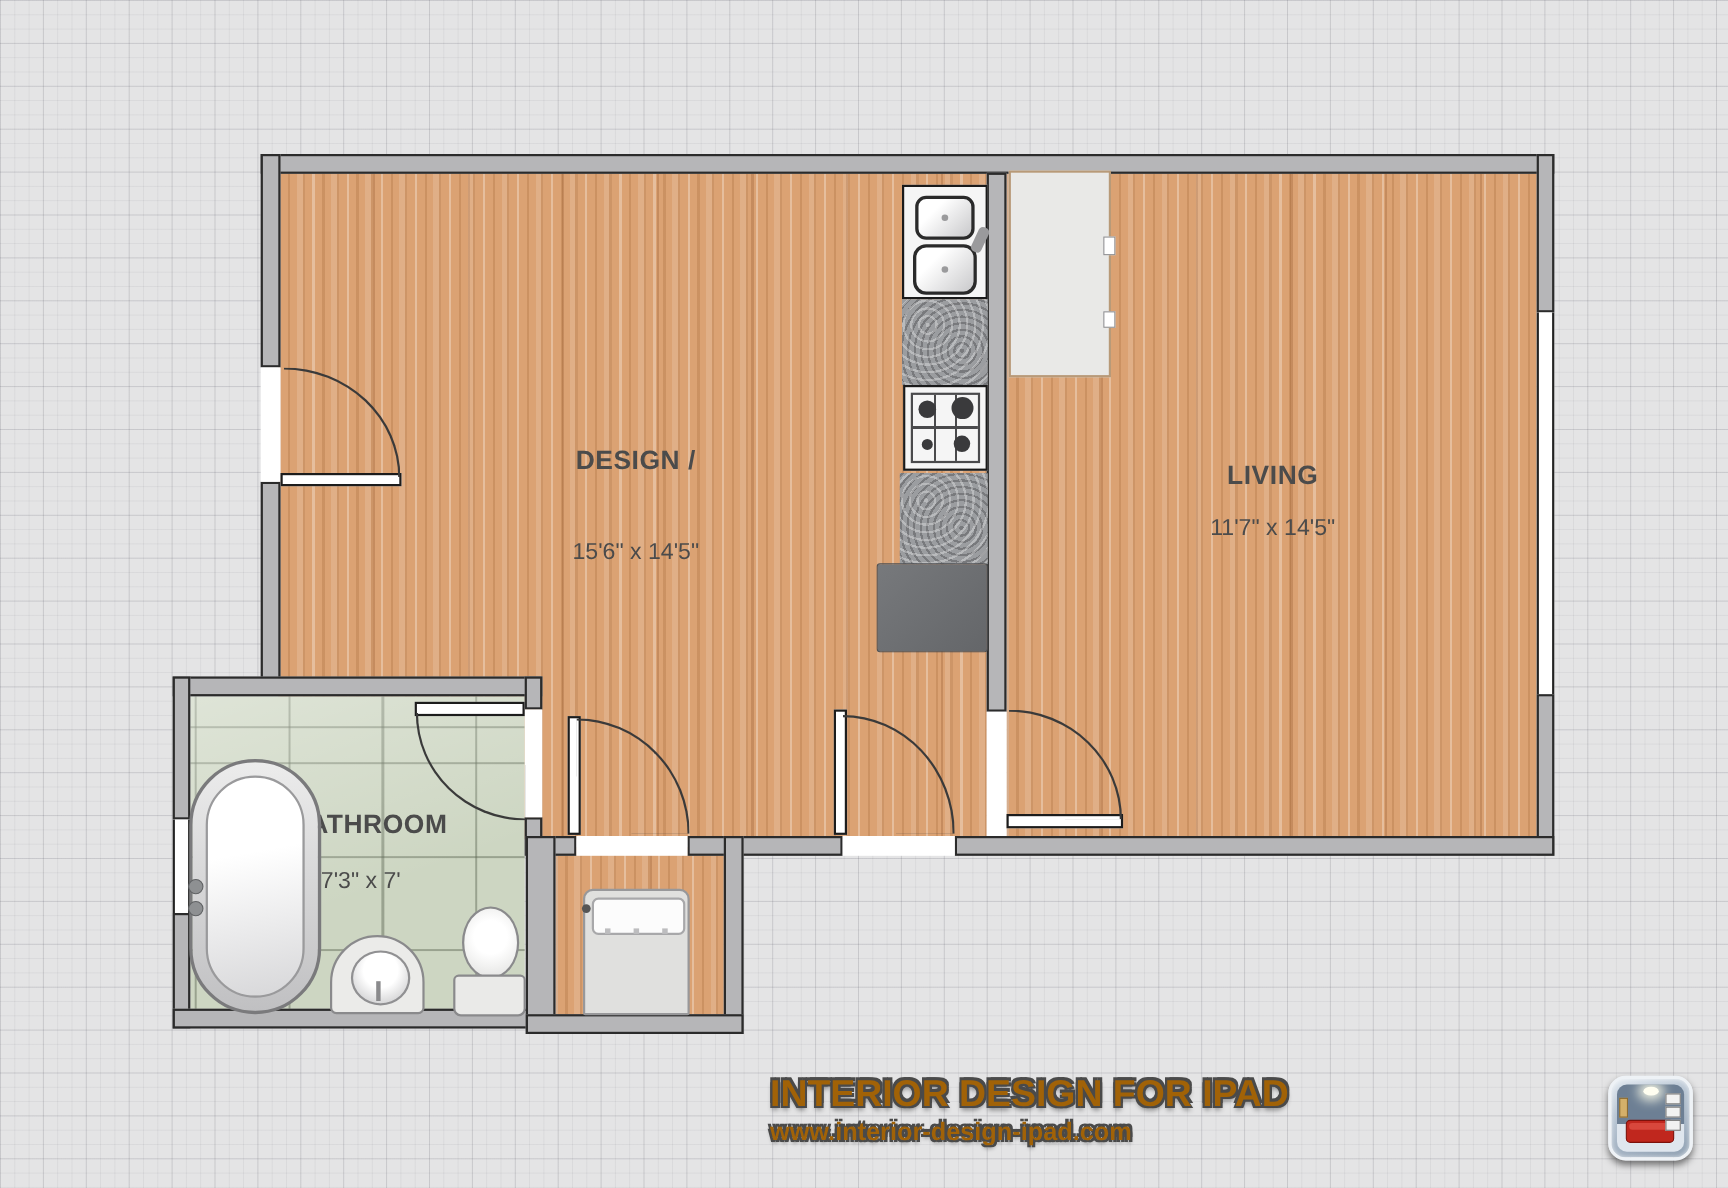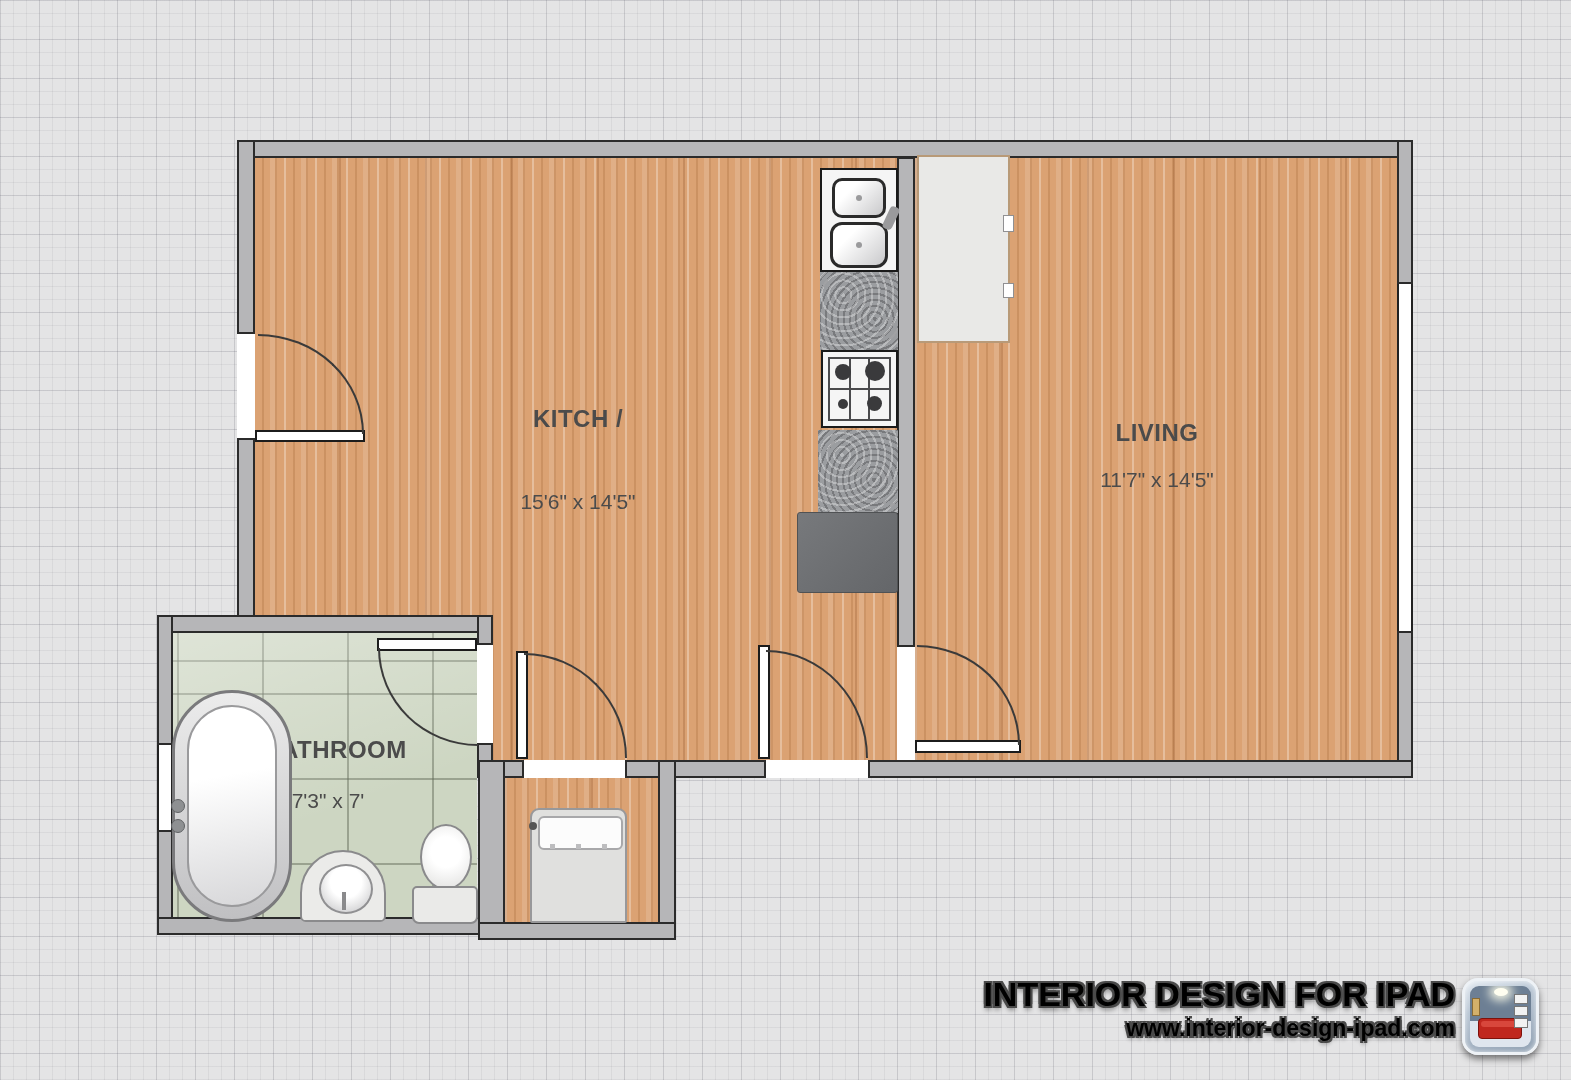--- a/index.html
+++ b/index.html
@@ -74,21 +74,21 @@
   .tub .tap1{top:106px;} .tub .tap2{top:126px;}
   .psink{background:#ebebe9;border:2px solid #8a8a8c;border-radius:44px 44px 6px 6px;z-index:5;}
   .psink .bowl{position:absolute;left:17px;top:12px;width:50px;height:46px;border-radius:50%;background:radial-gradient(circle at 50% 35%,#ffffff 40%,#bfbfc1);border:2px solid #909092;}
   .psink .drain{position:absolute;left:40px;top:40px;width:4px;height:18px;background:#8a8a8c;}
   .toilet-seat{background:radial-gradient(circle at 50% 42%,#ffffff 35%,#dededc);border:2px solid #8a8a8c;border-radius:50%;z-index:5;}
   .toilet-tank{background:#eaeae8;border:2px solid #8a8a8c;border-radius:5px 5px 7px 7px;z-index:5;}
   
   .room-label{color:#4b4b4b;font-weight:bold;font-size:24px;line-height:28px;text-align:center;letter-spacing:0.5px;z-index:2;}
   .room-dims{color:#4b4b4b;font-size:21px;text-align:center;z-index:2;}
   
-  .wm{z-index:10;text-align:right;color:#000000;}
+  .wm{z-index:10;text-align:left;color:#a16207;}
   .wm .t1{font-size:34px;font-weight:bold;letter-spacing:0px;
      text-shadow:-2px -2px 0 #4a4a4a,2px -2px 0 #4a4a4a,-2px 2px 0 #4a4a4a,2px 2px 0 #4a4a4a,0 4px 5px rgba(0,0,0,0.45);}
   .wm .t2{font-size:23px;font-weight:bold;margin-top:1px;
      text-shadow:-2px -2px 0 #4a4a4a,2px -2px 0 #4a4a4a,-2px 2px 0 #4a4a4a,2px 2px 0 #4a4a4a,0 3px 4px rgba(0,0,0,0.45);}
   .app-icon{background:linear-gradient(160deg,#e3eaf1 0%,#b9c6d4 35%,#8fa0b2 100%);border:3px solid #eef2f6;border-radius:16px;
      box-shadow:0 4px 7px rgba(0,0,0,0.5), inset 0 0 5px rgba(255,255,255,0.7);z-index:10;}
   .app-room{position:absolute;inset:5px;border-radius:9px;overflow:hidden;
      background:linear-gradient(#6d7f94 0 58%, #dfe6ee 58% 100%);}
   .app-lamp{position:absolute;left:50%;top:2px;width:14px;height:8px;margin-left:-7px;border-radius:50%;background:#fffef0;box-shadow:0 0 10px 5px rgba(255,255,235,0.85);}
   .app-sofa{position:absolute;left:8px;bottom:8px;width:42px;height:19px;background:#c0271e;border:1px solid #7d120c;border-radius:4px;}
@@ -98,21 +98,21 @@
 </style>
 </head>
 <body>
 
 <div class="abs wood" style="left:253px;top:157px;width:644px;height:606px;"></div>
 <div class="abs wood" style="left:915px;top:157px;width:482px;height:606px;"></div>
 <div class="abs wood" style="left:505px;top:770px;width:153px;height:155px;"></div>
 <div class="abs tile" style="left:173px;top:633px;width:304px;height:288px;"></div>
 
 <div class="abs room-label" style="left:438px;top:405px;width:280px;">
-  <div>KITCH /</div>
+  <div>DESIGN /</div>
 </div>
 <div class="abs room-dims" style="left:438px;top:490px;width:280px;">15'6" x 14'5"</div>
 
 <div class="abs room-label" style="left:1017px;top:419px;width:280px;">LIVING</div>
 <div class="abs room-dims" style="left:1017px;top:468px;width:280px;">11'7" x 14'5"</div>
 
 <div class="abs room-label" style="left:230px;top:736px;width:210px;">BATHROOM</div>
 <div class="abs room-dims" style="left:228px;top:789px;width:200px;">7'3" x 7'</div>
 
 <div class="abs wall" style="left:237px;top:140px;width:1176px;height:18px;"></div>

